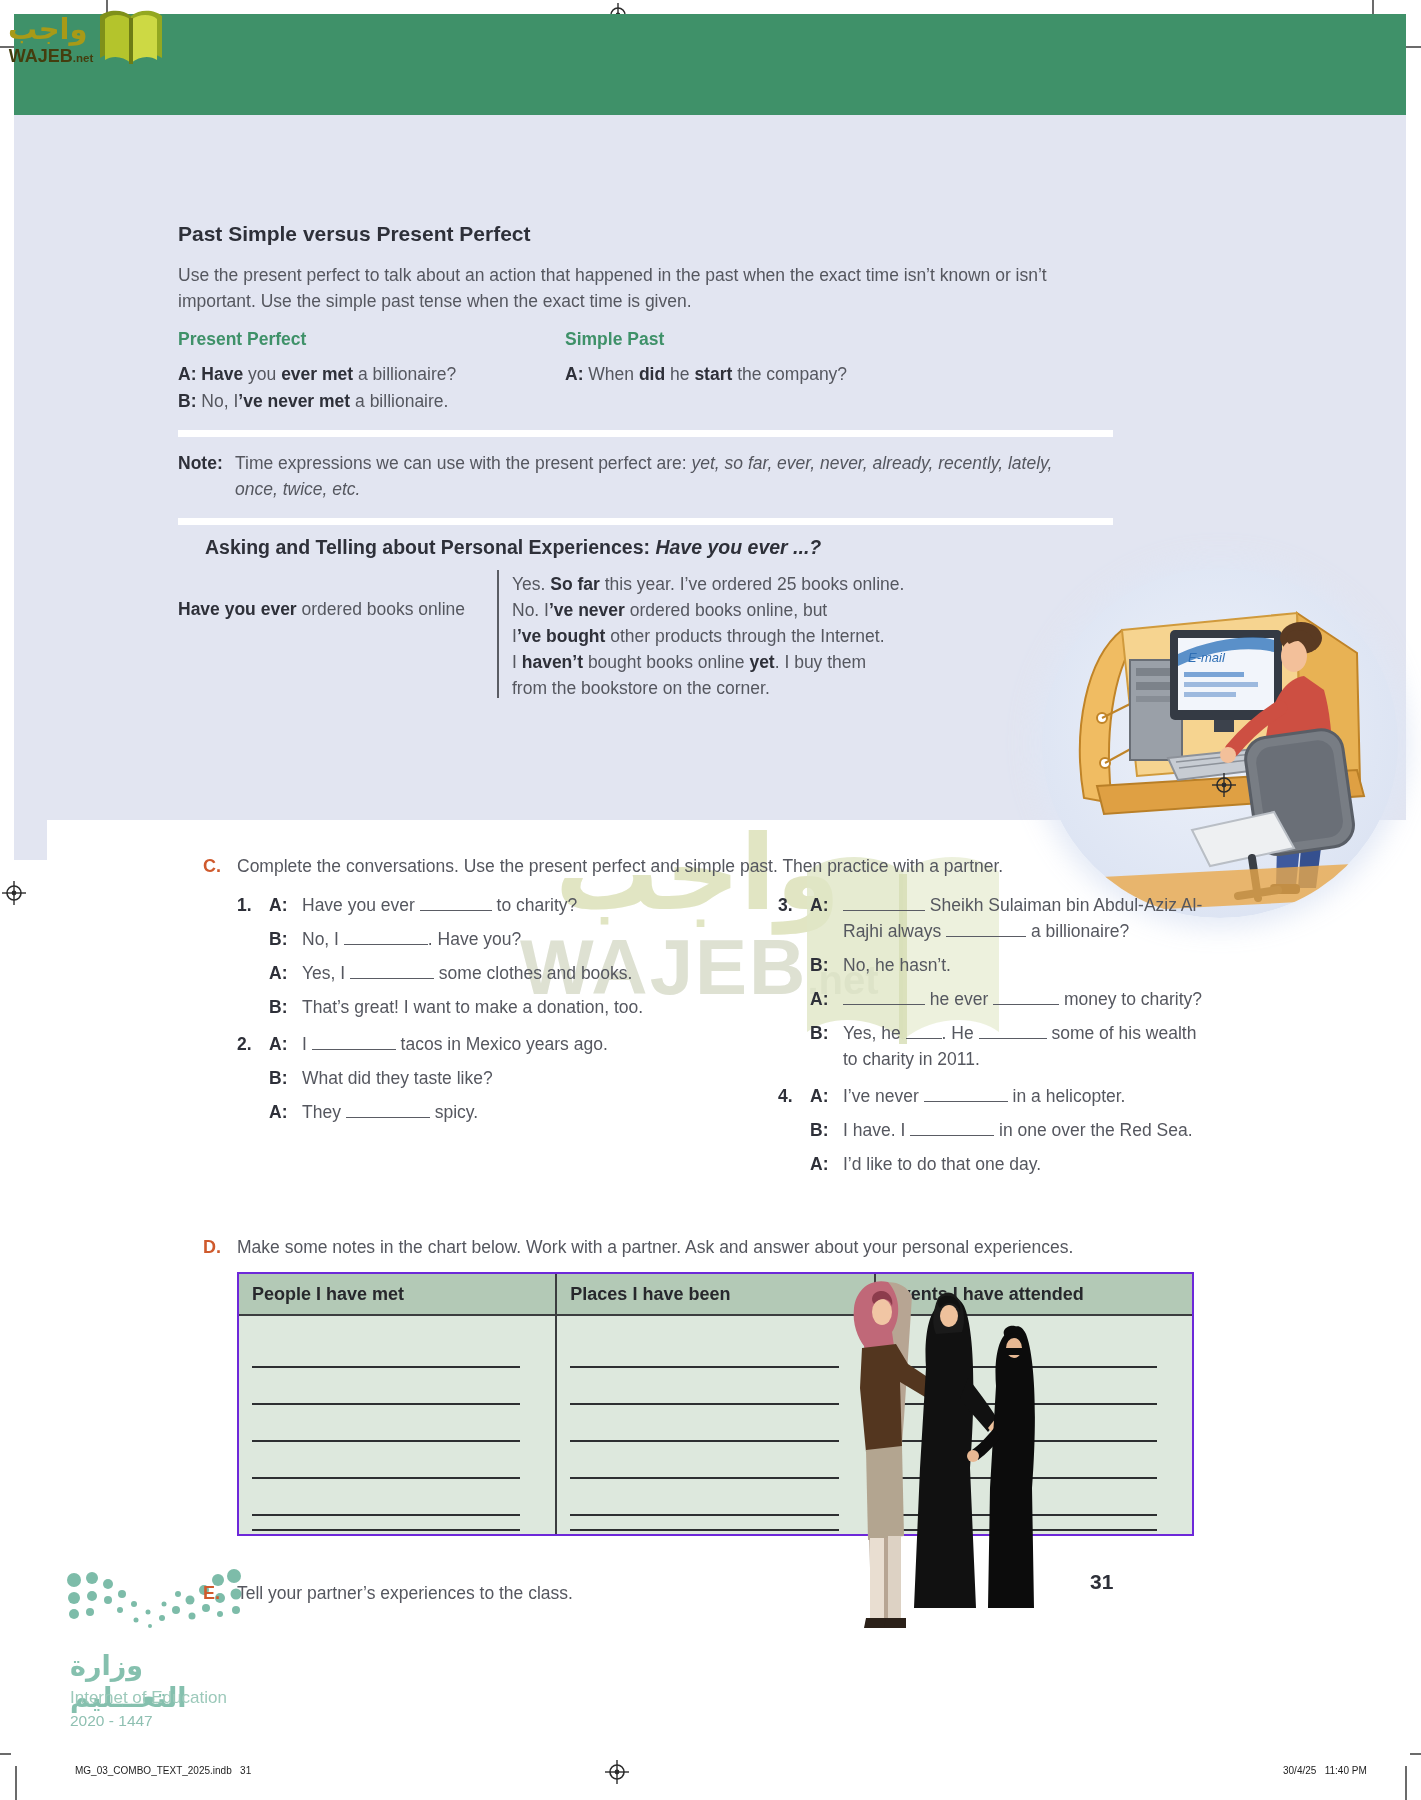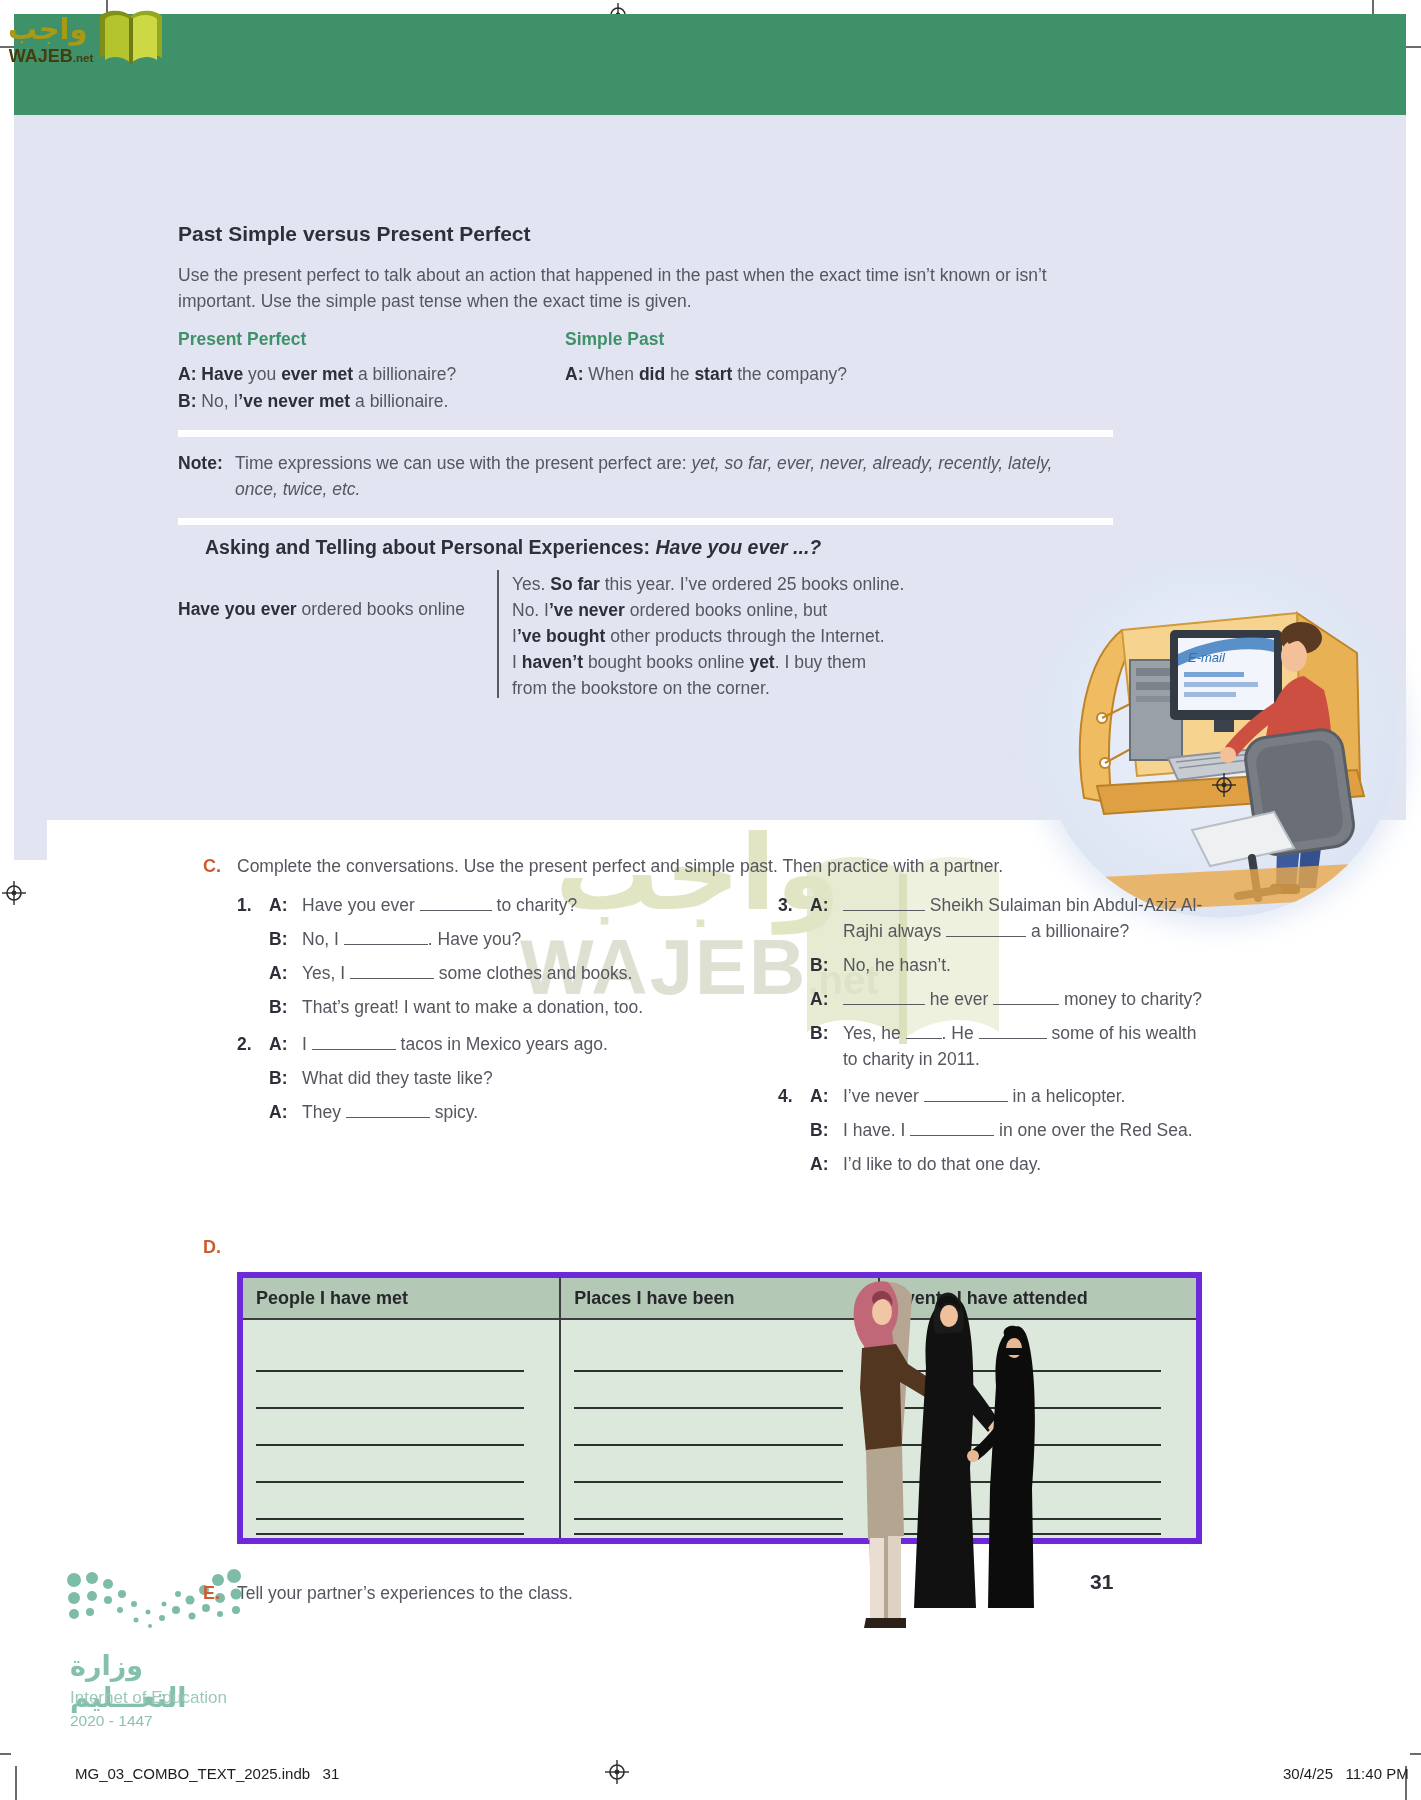--- a/index.html
+++ b/index.html
@@ -28,21 +28,21 @@
   .sect-row .letter{width:34px;flex:none;}
   .conv-col{position:absolute;font-size:17.5px;line-height:26px;}
   .conv-item{display:flex;margin-bottom:3px;}
   .conv-item .num{width:32px;flex:none;font-weight:700;color:#2e3039;}
   .turns{flex:1;}
   .turn{display:flex;margin-bottom:8px;}
   .turn .spk{width:33px;flex:none;font-weight:700;color:#2e3039;}
   .turn .line{flex:1;}
   
   .chart{position:absolute;left:237px;top:1272px;width:953px;height:260px;
-         border:6px solid #6d28d9;display:flex;background:#dde8dd;}
+         border:2px solid #6d28d9;display:flex;background:#dde8dd;}
   .chart-col{flex:1;position:relative;border-right:2px solid #3b3d3f;}
   .chart-col:last-child{border-right:none;}
   .chart-head{height:40px;background:#b3c9b6;border-bottom:2px solid #3b3d3f;
               display:flex;align-items:center;padding-left:13px;
               font-size:18px;font-weight:700;color:#27282c;}
   .bline{position:absolute;left:13px;right:35px;height:0;border-bottom:2px solid #2d2f31;}
   
   .wm{position:absolute;z-index:1;pointer-events:none;}
   .wm-ar{font-size:104px;font-weight:700;color:#c9d193;opacity:.55;}
   .wm-lat{font-size:78px;font-weight:700;color:#d3d7c4;opacity:.75;letter-spacing:2px;}
@@ -50,21 +50,21 @@
   
   .pc-scene{position:absolute;left:1042px;top:568px;width:356px;height:350px;border-radius:50%;
             background:radial-gradient(circle at 48% 45%, #eef2fa 0%, #dfe6f4 62%, #d7dff0 100%);
             overflow:hidden;z-index:2;box-shadow:0 0 26px 10px rgba(223,230,244,.85);}
   .women{position:absolute;left:770px;top:1268px;width:270px;height:365px;z-index:3;}
   
   .min-ar{position:absolute;font-size:27px;font-weight:700;color:#85c0ae;}
   .min-en{position:absolute;font-size:17px;color:#9cc9ba;}
   .min-yr{position:absolute;font-size:15.5px;color:#8fc0b2;}
   .pageno{position:absolute;font-size:21px;font-weight:700;color:#2e3039;}
-  .footer-txt{position:absolute;font-size:15px;color:#1d1d1d;white-space:pre;}
+  .footer-txt{position:absolute;font-size:10px;color:#1d1d1d;white-space:pre;}
   .z3{z-index:3;}
 </style>
 </head>
 <body>
 
 <div class="page">
 
   <div class="mark" style="left:106px;top:0;width:2px;height:14px;"></div>
   <div class="mark" style="left:0;top:46px;width:14px;height:2px;"></div>
   <div class="mark" style="left:1372px;top:0;width:2px;height:33px;"></div>
@@ -292,20 +292,21 @@
         <div class="turn">
             <span class="spk">A:</span>
             <span class="line"><span>I’d like to do that one day.</span></span>
           </div>
       </div>
     </div>
   </div>
 
   <div class="sect-row z3" style="left:203px;top:1234px;width:1010px;">
     <span class="letter">D.</span>
+    <span>Make some notes in the chart below. Work with a partner. Ask and answer about your personal experiences.</span>
   </div>
 
   <div class="chart">
     <div class="chart-col">
       <div class="chart-head">People I have met</div>
       <div class="bline" style="top:92px;"></div>
       <div class="bline" style="top:129px;"></div>
       <div class="bline" style="top:166px;"></div>
       <div class="bline" style="top:203px;"></div>
       <div class="bline" style="top:240px;"></div>

